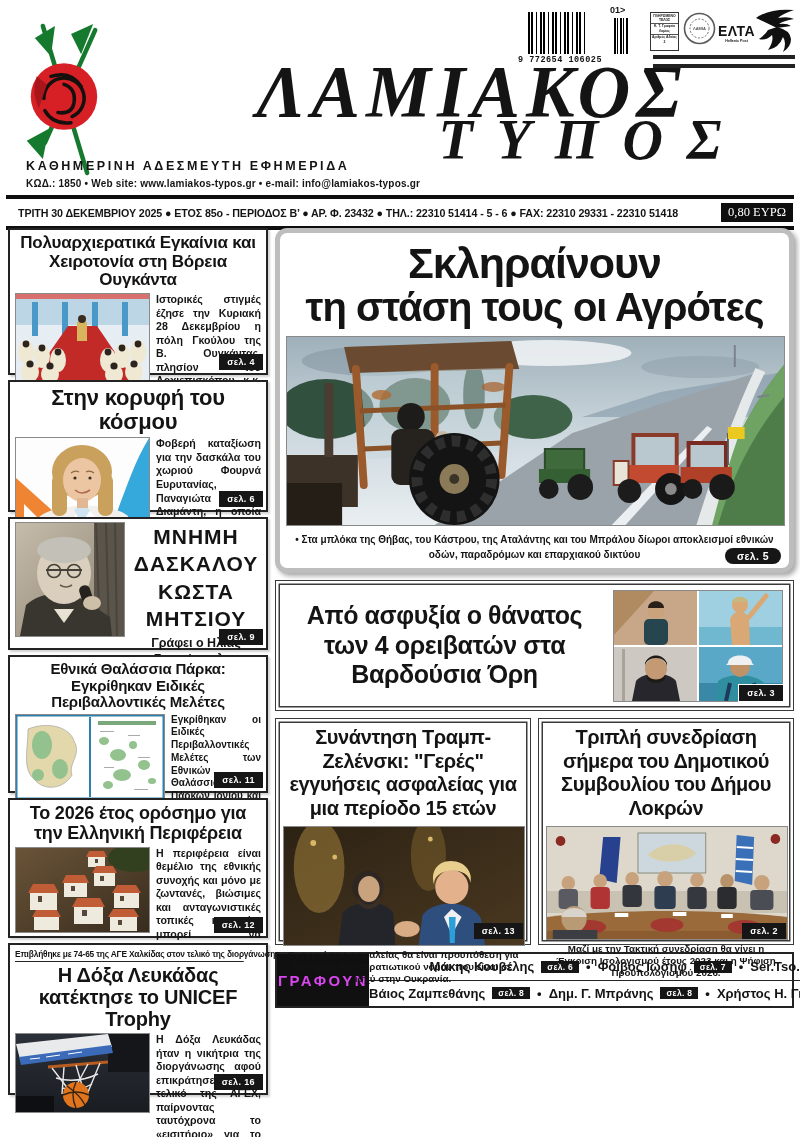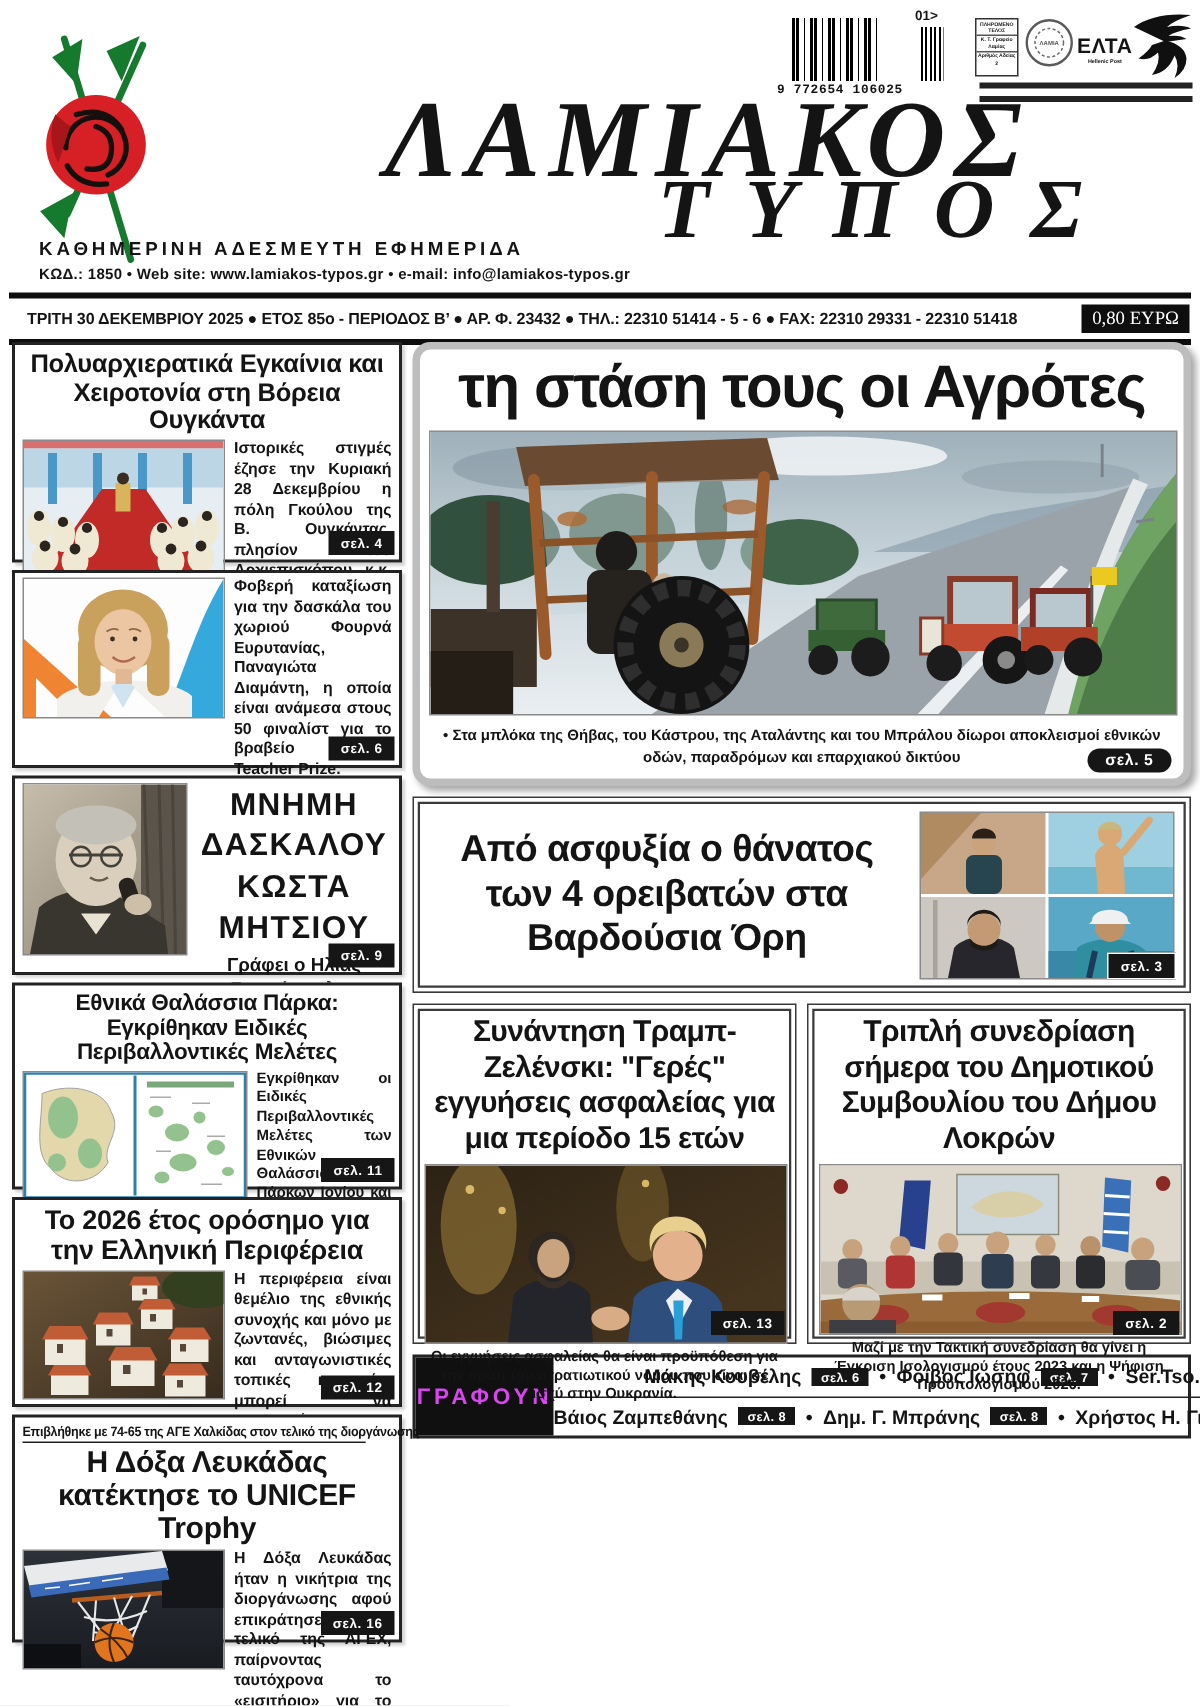--- a/index.html
+++ b/index.html
@@ -197,20 +197,21 @@
                 <circle cx="118" cy="70" r="3.6"></circle>
                 <circle cx="98" cy="72" r="3.6"></circle>
               </g>
           </svg>
           <p class="btxt">Ιστορικές στιγμές έζησε την Κυριακή 28 Δεκεμβρίου η πόλη Γκούλου της Β. Ουγκάντας, πλησίον του Αρχιεπισκόπου κ.κ. Ιερωνύμου.</p>
         </div>
         <span class="badge">σελ. 4</span>
       </section>
 
       <section class="lbox" style="height:122px;">
+        <h2 class="lt" style="font-size:22px;">Στην κορυφή του κόσμου</h2>
         <div class="arow">
           <svg class="ph" width="133" height="92" viewBox="0 0 133 92" preserveAspectRatio="none">
             <rect width="133" height="92" fill="#fdfdfd"></rect>
             <path d="M133 0 L133 92 L94 92 C108 58 116 28 133 0 Z" fill="#35a8dc"></path>
             <path d="M0 92 L0 40 L58 92 Z" fill="#ef8432"></path>
             <path d="M8 92 L8 66 L34 92 Z" fill="#fdfdfd"></path>
             <path d="M22 92 L50 92 L66 66 L94 92 L112 92 L112 78 C96 64 38 64 22 80 Z" fill="#f2f0ec"></path>
             <polygon points="58,72 66,66 74,72 66,86" fill="#cfe4f0"></polygon>
             <ellipse cx="66" cy="34" rx="30" ry="27" fill="#c9a05c"></ellipse>
             <rect x="36" y="36" width="15" height="42" rx="7" fill="#c9a05c"></rect>
@@ -376,20 +377,21 @@
           </svg>
           <p class="btxt">Η Δόξα Λευκάδας ήταν η νικήτρια της διοργάνωσης αφού επικράτησε στον τελικό της ΑΓΕΧ, παίρνοντας ταυτόχρονα το «εισιτήριο» για το Final 8 του Κυπέλλου Ελλάδας.</p>
         </div>
         <span class="badge">σελ. 16</span>
       </section>
     </div>
 
     <div class="maincol">
 
       <section class="main-box">
+        <h1 class="farm1">Σκληραίνουν</h1>
         <h1 class="farm2">τη στάση τους οι Αγρότες</h1>
         <svg class="ph" width="100%" height="188" viewBox="0 0 505 188" preserveAspectRatio="none" style="width:100%;">
           <defs>
               <linearGradient id="sky" x1="0" y1="0" x2="0" y2="1">
             <stop offset="0" stop-color="#9fb0ba"></stop>
                 <stop offset=".55" stop-color="#cfdae0"></stop>
                 <stop offset="1" stop-color="#e9eef1"></stop>
               </linearGradient>
             </defs>
           <rect width="505" height="188" fill="url(#sky)"></rect>

